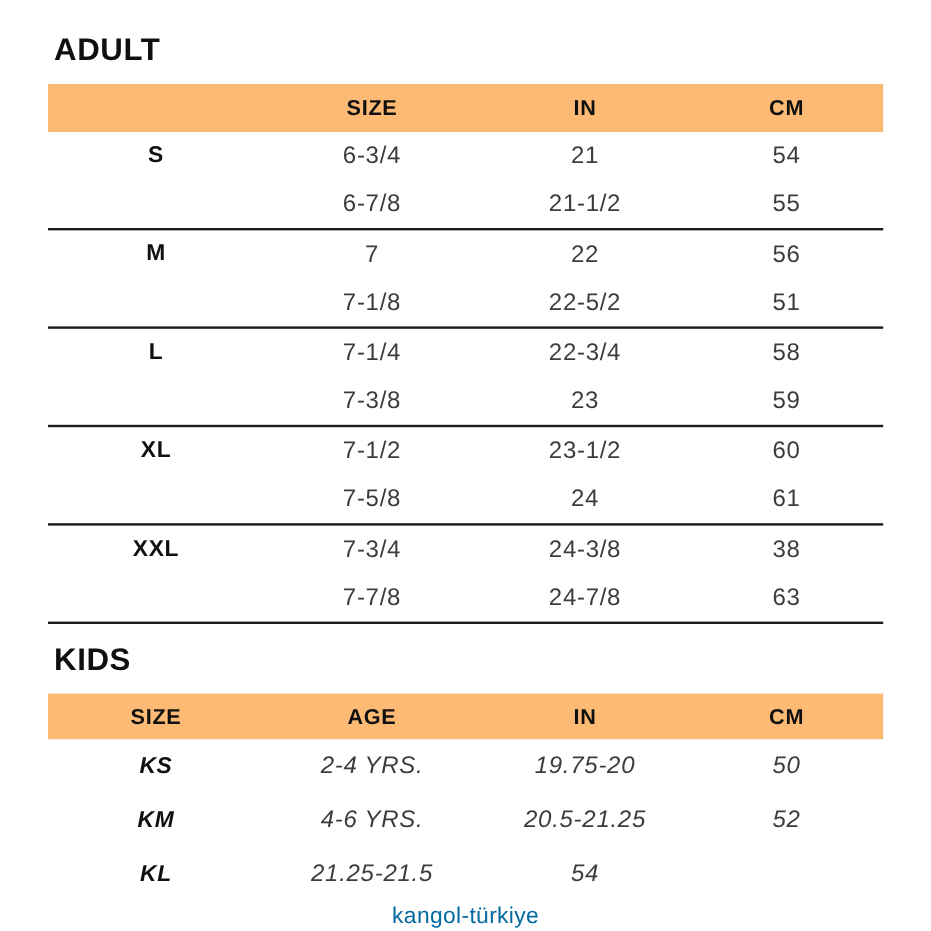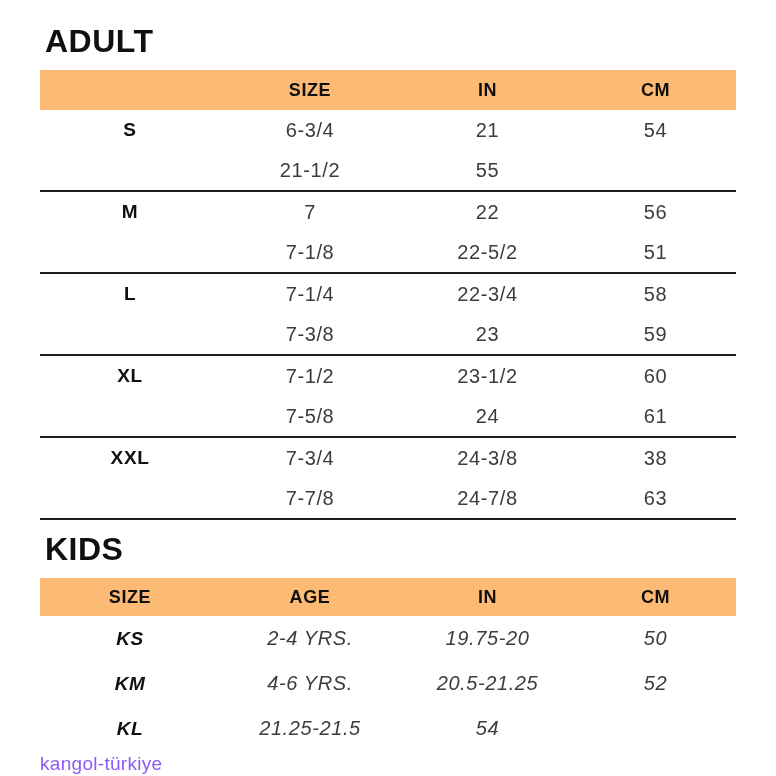--- a/index.html
+++ b/index.html
@@ -12,21 +12,21 @@
     height: 776px;
     font-family: "Liberation Sans", "DejaVu Sans", sans-serif;
     color: #111;
     overflow: hidden;
   }
   .page {
     padding: 28px 40px 0 40px;
     box-sizing: border-box;
   }
   .section-heading {
-    font-size: 32px;
+    font-size: 26px;
     font-weight: 800;
     letter-spacing: 0.5px;
     color: #101010;
     margin: 0 0 0 5px;
     line-height: 26px;
   }
   .size-table {
     width: 696px;
   }
   .grid-row {
@@ -66,24 +66,24 @@
   }
   .kids-row {
     height: 45px;
     font-style: italic;
   }
   .kids-heading {
     margin-top: 16px;
   }
   .footer {
     margin-top: 2px;
-    text-align: left;
+    text-align: center;
     font-size: 19px;
     letter-spacing: 0.3px;
-    color: #8b5cf6;
+    color: #0369a1;
   }
 </style>
 </head>
 <body>
 
 <div class="page">
 
   <h2 class="section-heading">ADULT</h2>
 
   <div class="size-table">
@@ -96,20 +96,21 @@
 
     <div class="adult-group">
       <div class="grid-row data-row">
         <div class="row-label">S</div>
         <div>6-3/4</div>
         <div>21</div>
         <div>54</div>
       </div>
       <div class="grid-row data-row">
         <div></div>
+        <div>6-7/8</div>
         <div>21-1/2</div>
         <div>55</div>
       </div>
     </div>
 
     <div class="adult-group">
       <div class="grid-row data-row">
         <div class="row-label">M</div>
         <div>7</div>
         <div>22</div>

